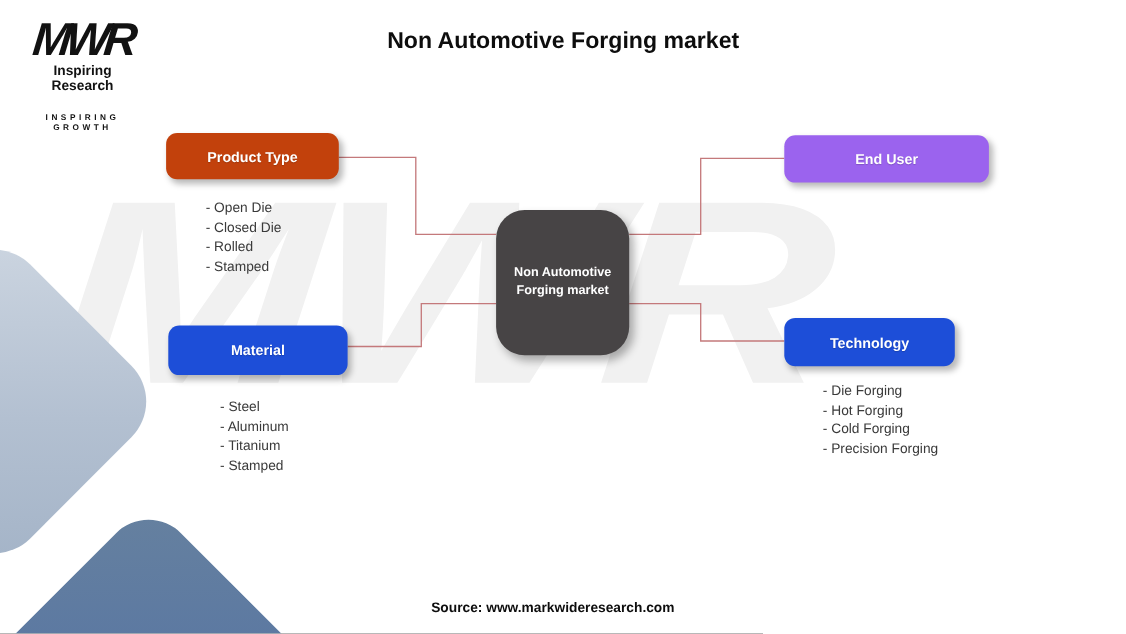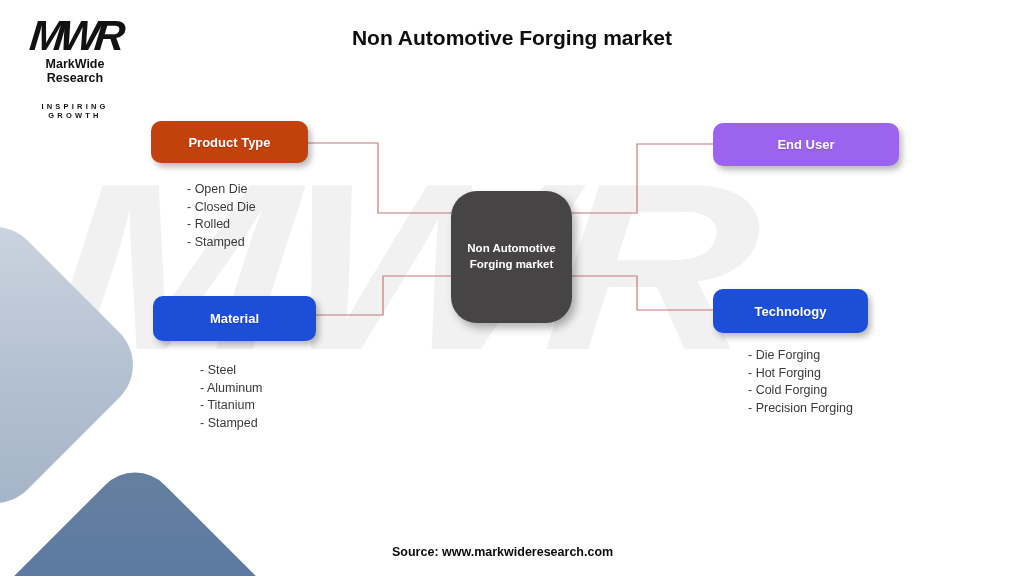--- a/index.html
+++ b/index.html
@@ -98,21 +98,21 @@
 
   <svg class="connectors" width="1024" height="576" viewBox="0 0 1024 576">
     <path d="M308 143 H378 V213 H451"></path>
     <path d="M713 144 H637 V213 H572"></path>
     <path d="M451 276 H383 V315 H316"></path>
     <path d="M572 276 H637 V310 H713"></path>
   </svg>
 
   <div class="logo">
     <div class="logo-mark">MWR</div>
-    <div class="logo-name">MarkWide Research</div>
+    <div class="logo-name">Inspiring Research</div>
     <div class="logo-tagline">Inspiring Growth</div>
   </div>
 
   <h1 class="title">Non Automotive Forging market</h1>
 
   <div class="node-center">
     <span>Non Automotive Forging market</span>
   </div>
 
   <div class="pill pill-product">Product Type</div>

